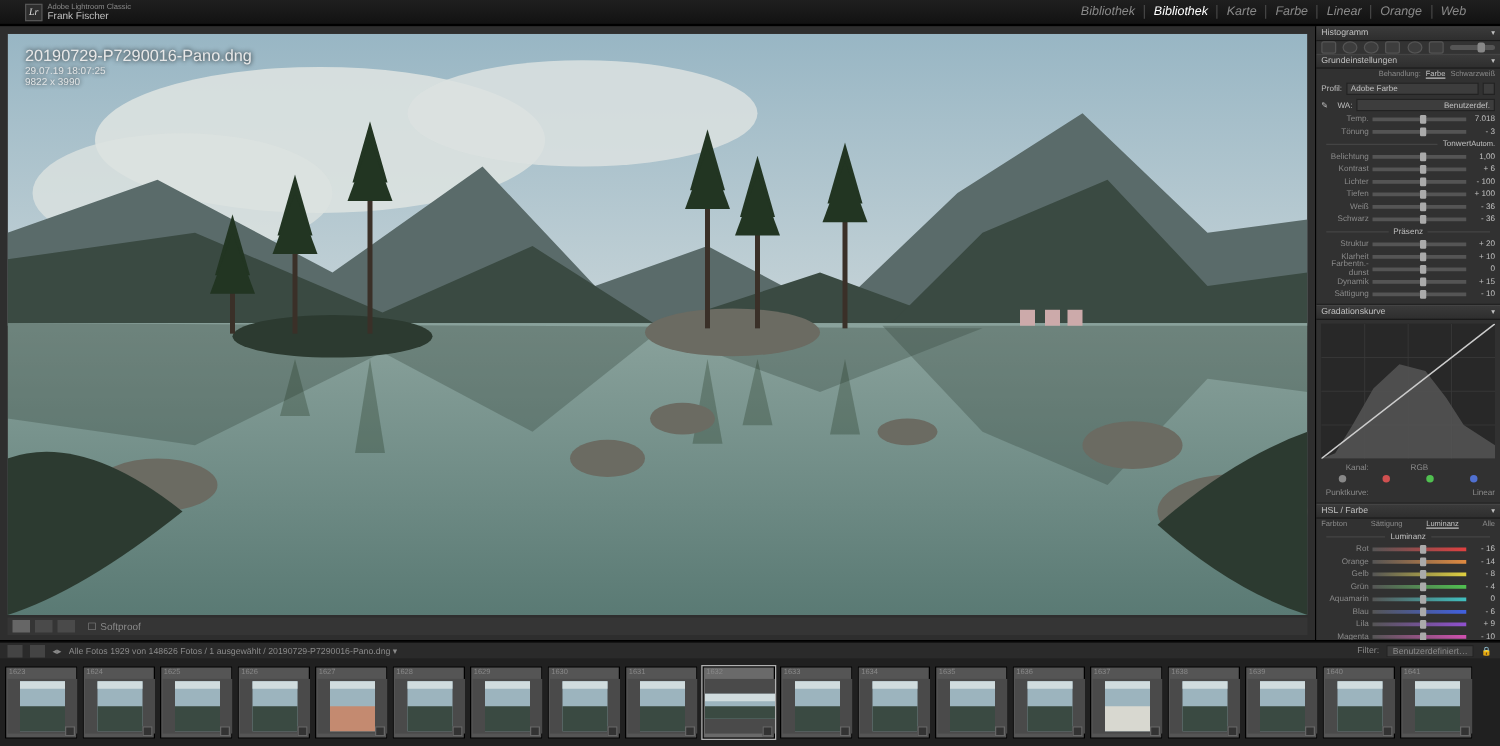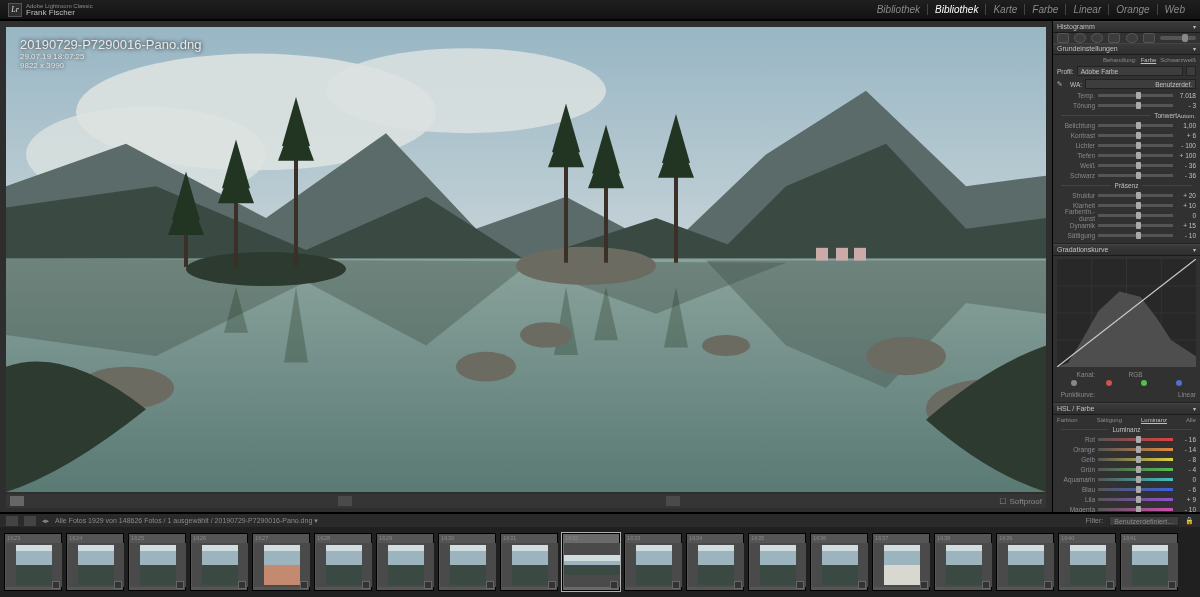--- a/index.html
+++ b/index.html
@@ -4,39 +4,39 @@
 <style>
   :root {
     --bg-0:#1a1a1a; --bg-1:#292929; --bg-2:#333333; --bg-3:#3d3d3d; --bg-4:#4a4a4a;
     --txt-0:#c0c0c0; --txt-1:#8a8a8a; --txt-2:#e0e0e0; --accent:#ffffff;
     --divider:#444;
   }
   * { box-sizing:border-box; margin:0; padding:0; font-family:"Segoe UI",Arial,sans-serif; }
   body { width:1200px; height:597px; background:var(--bg-0); color:var(--txt-0); font-size:9px; overflow:hidden; display:flex; flex-direction:column; }
 
   
-  #topbar { height:20px; background:linear-gradient(#1f1f1f,#121212); display:flex; align-items:center; padding:0 8px; border-bottom:1px solid #000; }
+  #topbar { height:20px; background:linear-gradient(#1f1f1f,#121212); display:flex; align-items:center; padding:0 20px; border-bottom:1px solid #000; }
   #logo-box { width:14px; height:14px; background:#2e2e2e; border:1px solid #555; display:flex; align-items:center; justify-content:center; font-size:8px; font-style:italic; font-family:Georgia,serif; color:#ddd; margin-right:4px;}
   #brand { display:flex; flex-direction:column; line-height:1; font-size:6px; color:var(--txt-1); }
   #brand .user { font-size:8px; color:var(--txt-0); }
   #modules { margin-left:auto; display:flex; gap:0; font-size:10px;font-style:italic; }
   #modules span { padding:0 7px; border-right:1px solid var(--divider); color:var(--txt-1); cursor:pointer; }
   #modules span:last-child { border-right:none; }
   #modules span.active { color:var(--accent); }
 
   
   #main { flex:1; display:flex; min-height:0; border-top:1px solid #000; border-bottom:1px solid #000;}
   #canvas-col { flex:1; display:flex; flex-direction:column; background:#2e2e2e; position:relative; min-width:0;}
   #canvas-wrap { flex:1; position:relative; margin:6px 6px 2px 6px; overflow:hidden; background:#3a3a3a;}
   #photo { width:100%; height:100%; }
   #overlay-info { position:absolute; top:10px; left:14px; color:#e8e8e8; text-shadow:0 0 4px #000; }
   #overlay-info .fn { font-size:13px; font-weight:400; }
   #overlay-info .date { font-size:8px; opacity:.9;}
   #overlay-info .dims { font-size:8px; opacity:.9;}
-  #toolbar-under-photo { height:14px; background:#353535; margin:0 6px 4px 6px; display:flex; align-items:center; gap:4px; padding:0 4px; font-size:8px; color:var(--txt-1);justify-content:space-between; }
+  #toolbar-under-photo { height:14px; background:#353535; margin:0 6px 4px 6px; display:flex; align-items:center; gap:4px; padding:0 4px; font-size:8px; color:var(--txt-1); }
   #toolbar-under-photo .view-btn { width:14px; height:10px; background:#4a4a4a; }
   #toolbar-under-photo .view-btn.sel { background:#666; }
   #toolbar-under-photo .soft { margin-left:6px; }
   #toolbar-under-photo .soft::before { content:"☐"; margin-right:3px; }
 
   
   #right { width:148px; background:#2c2c2c; display:flex; flex-direction:column; overflow:hidden; border-left:1px solid #000;}
   .panel-head { height:12px; background:linear-gradient(#3a3a3a,#2e2e2e); font-size:7px; text-align:right; padding:0 4px; line-height:12px; color:var(--txt-0); border-top:1px solid #444; border-bottom:1px solid #1a1a1a; display:flex; align-items:center;}
   .panel-head .arrow { margin-left:auto; }
   .panel-head .arrow::after{content:"▾"; margin-left:3px; font-size:6px;}

